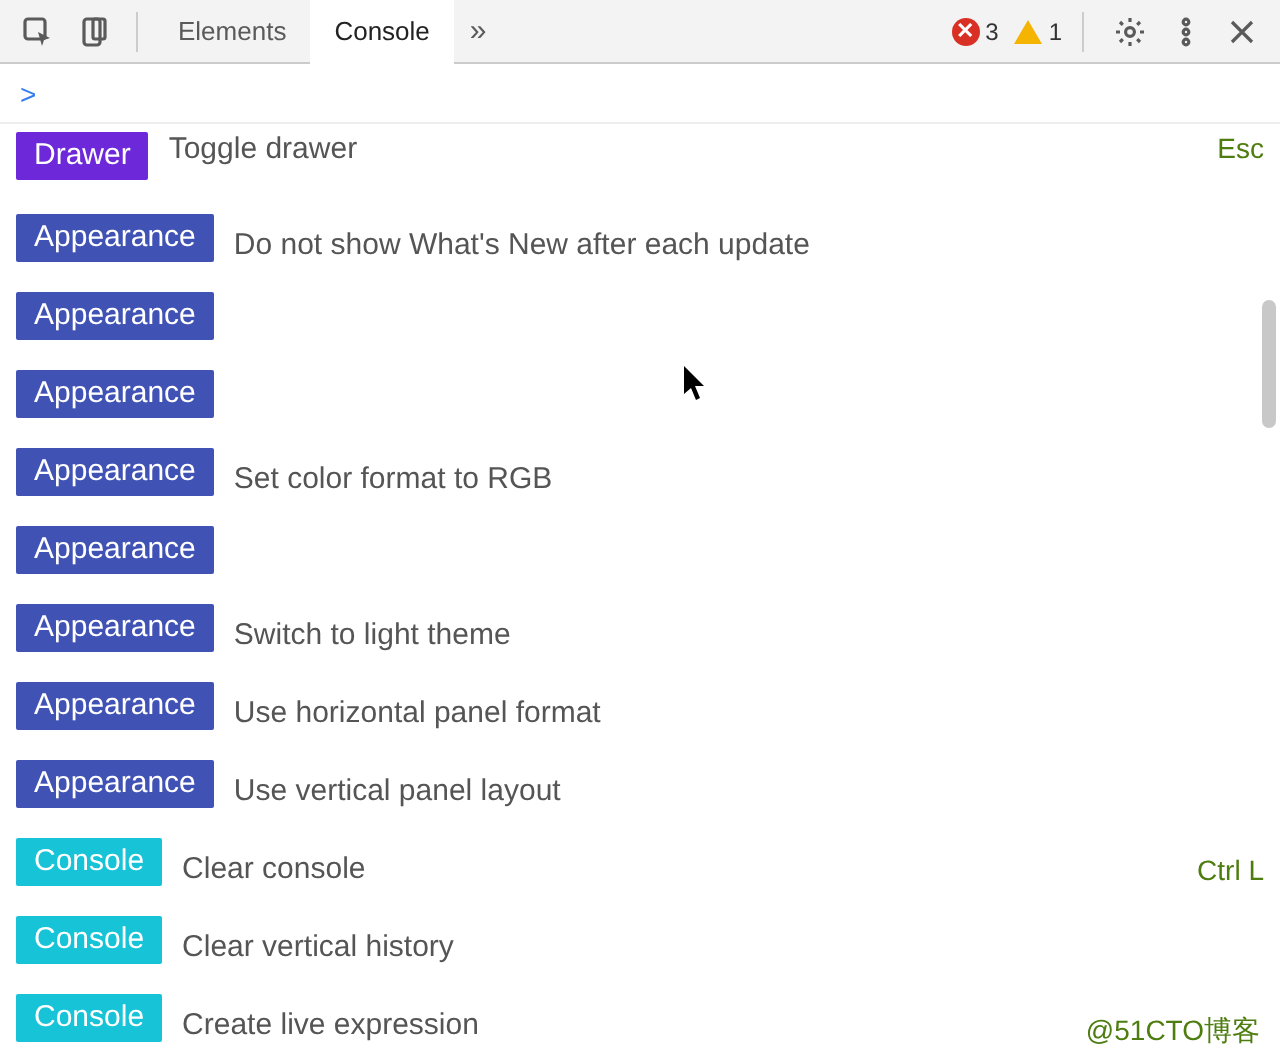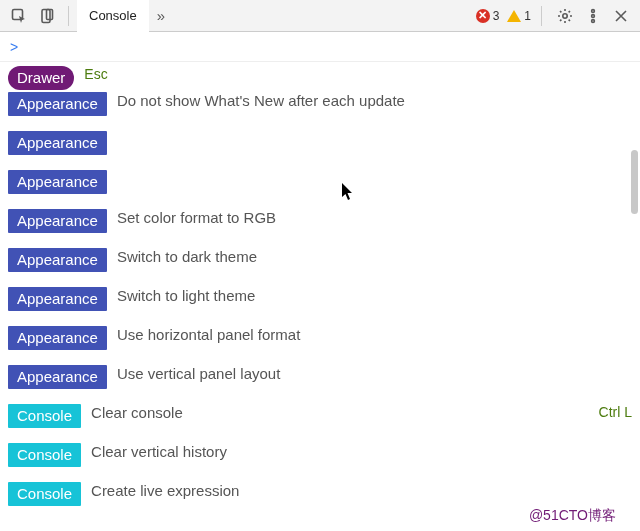--- a/index.html
+++ b/index.html
@@ -53,44 +53,44 @@
   .prompt {
     height:30px; display:flex; align-items:center; padding:0 10px; color:#367cf1; font-size:14px;
     border-bottom:1px solid #eee;
   }
   
   .list {
     position:absolute; top:62px; left:0; right:0; bottom:0;
     overflow:hidden; padding-top:4px;
   }
   .row {
-    display:flex; align-items:flex-start; height:39px; padding:0 8px; gap:10px;
+    display:flex; align-items:flex-end; height:39px; padding:0 8px; gap:10px;
     font-size:15px; color:#555;
   }
   .row.cut { height:26px; align-items:flex-start; }
   .badge {
     padding:3px 9px 4px; color:#fff; font-size:15px; border-radius:1px;
     font-weight:400; white-space:nowrap;
   }
-  .badge.drawer     { background:#701a75;border-radius:12px; }
+  .badge.drawer     { background:#6d28d9; }
   .badge.appearance { background:#4152b5; }
   .badge.console    { background:#17c3d7; }
   .cmd-label { flex:1; }
   .shortcut { color:#4d7c0f; font-size:14px; }
   
   .fake-scroll {
     position:absolute; right:2px; top:150px; width:7px; height:64px;
     background:#c8c8c8; border-radius:4px;
   }
   
   .cursor { position:absolute; pointer-events:none; }
   .cursor svg { width:14px; height:18px; }
   
   .watermark {
-    position:absolute; right:24px; bottom:6px; color:#701a75; font-size:14px;text-align:right;
+    position:absolute; right:10px; bottom:6px; color:#4d7c0f; font-size:14px;text-align:right;
   }
 </style>
 </head>
 <body>
 
 <div class="toolbar">
   <div class="tb-left">
     <div class="icon-btn">
       <svg viewBox="0 0 16 16">
           <rect x="1.5" y="1.5" width="10" height="10" rx="1.5"></rect>
@@ -99,20 +99,21 @@
     </div>
     <div class="icon-btn">
       <svg viewBox="0 0 16 16">
           <rect x="3" y="1.5" width="8" height="13" rx="1.5"></rect>
           <rect x="7.5" y="1.5" width="6" height="10" rx="1"></rect>
         </svg>
     </div>
   </div>
   <div class="tb-sep"></div>
   <div class="tb-tabs">
+    <div class="tab">Elements</div>
     <div class="tab active">Console</div>
     <div class="tab" style="padding:0 8px;font-size:15px;">»</div>
   </div>
   <div class="tb-spacer"></div>
   <div class="tb-right">
     <div class="err-badge">
       <span class="dot">✕</span>
       <span>3</span>
     </div>
     <div class="warn-badge" style="margin-left:6px;">
@@ -141,39 +142,39 @@
   </div>
 </div>
 
 <div class="prompt">
   <span>&gt;</span>
 </div>
 
 <div class="list" id="cmd-list">
     <div class="row cut">
       <span class="badge drawer">Drawer</span>
+      <span class="cmd-label">Toggle drawer</span>
       <span class="shortcut">Esc</span>
     </div>
     <div class="row">
       <span class="badge appearance">Appearance</span>
       <span class="cmd-label">Do not show What's New after each update</span>
     </div>
     <div class="row">
       <span class="badge appearance">Appearance</span>
     </div>
     <div class="row">
       <span class="badge appearance">Appearance</span>
     </div>
     <div class="row">
       <span class="badge appearance">Appearance</span>
       <span class="cmd-label">Set color format to RGB</span>
     </div>
     <div class="row">
       <span class="badge appearance">Appearance</span>
-      <span class="cmd-label">Switch to dark theme</span>
     </div>
     <div class="row">
       <span class="badge appearance">Appearance</span>
       <span class="cmd-label">Switch to light theme</span>
     </div>
     <div class="row">
       <span class="badge appearance">Appearance</span>
       <span class="cmd-label">Use horizontal panel format</span>
     </div>
     <div class="row">

